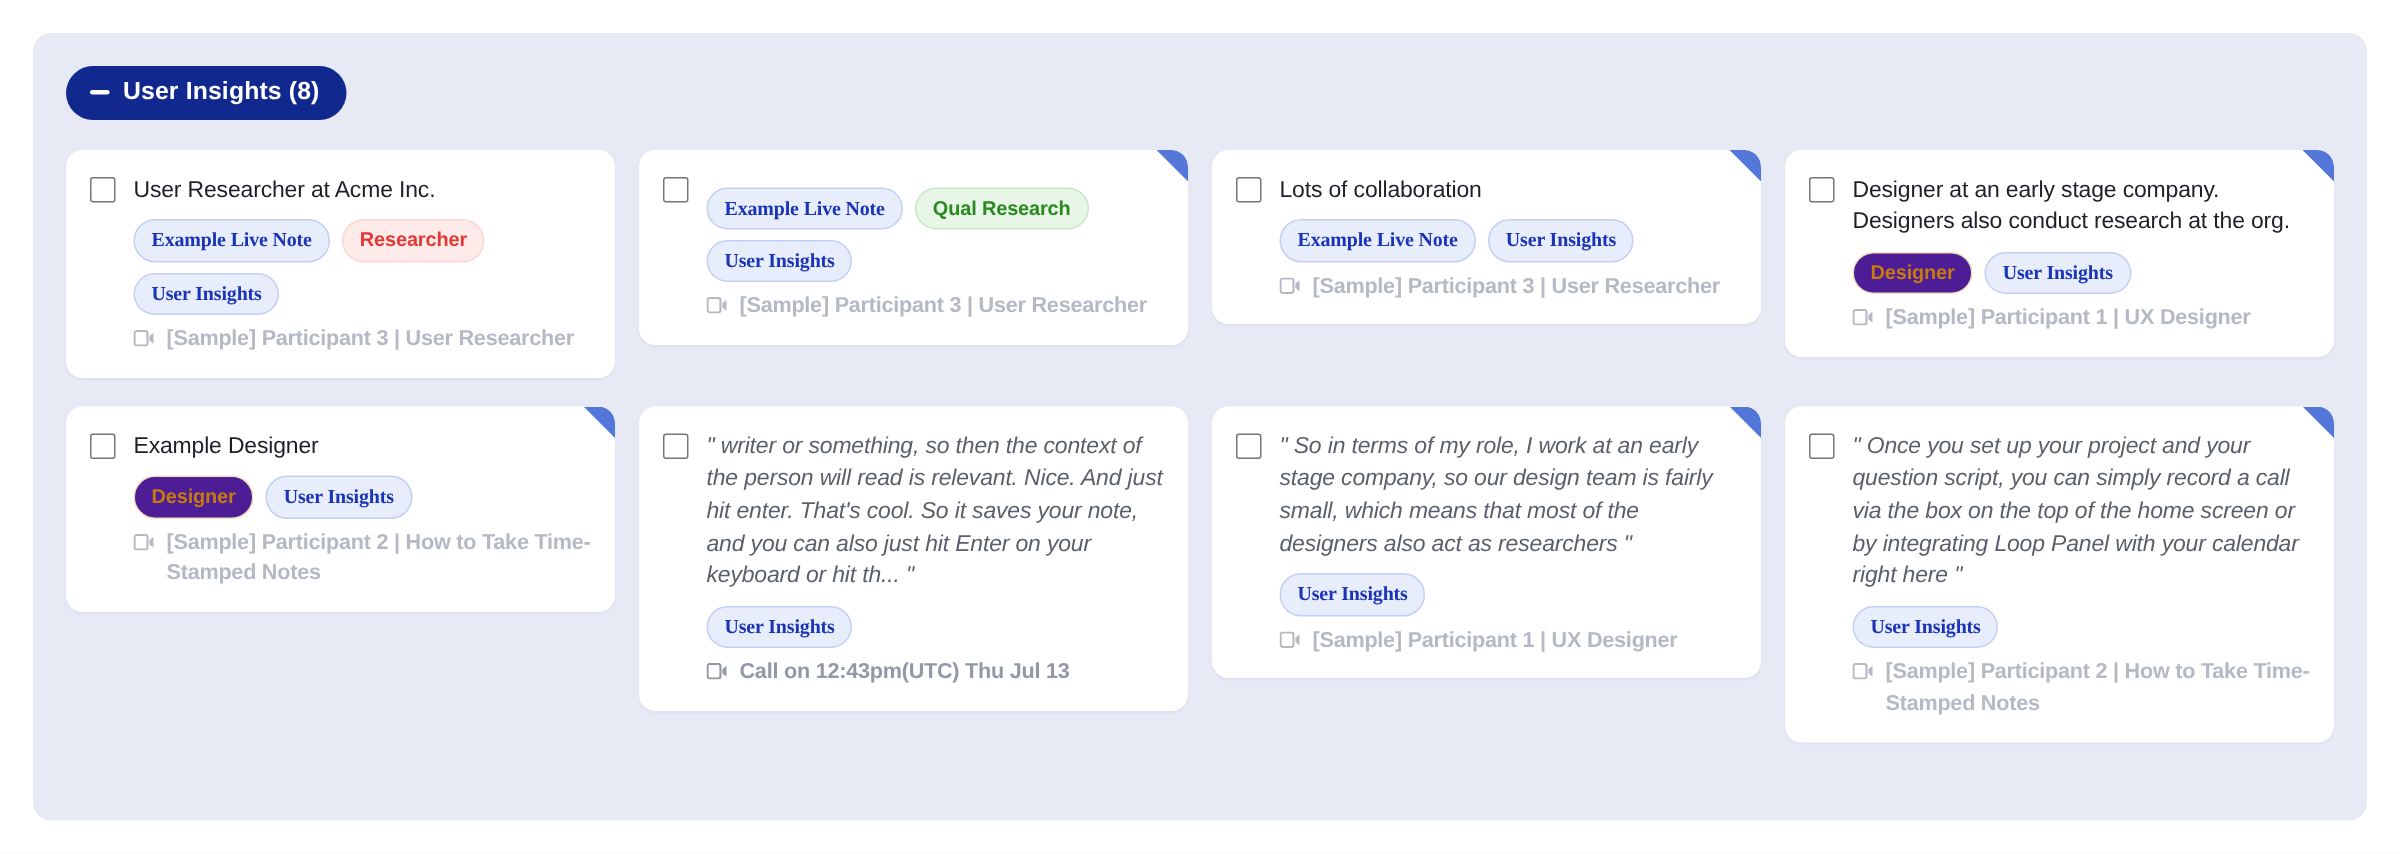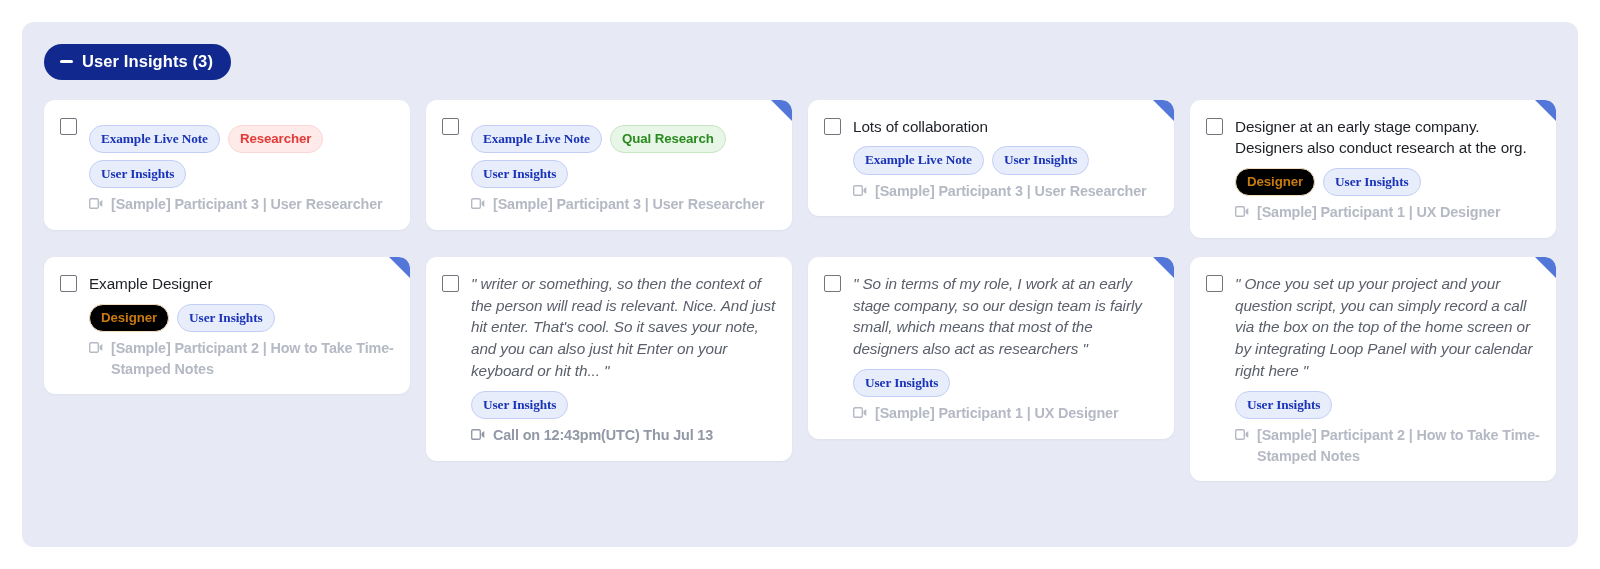--- a/index.html
+++ b/index.html
@@ -123,21 +123,21 @@
     padding: 6px 11px 7px 11px;
     border-radius: 999px;
     border: 1px solid transparent;
     white-space: nowrap;
     cursor: pointer;
     letter-spacing: -.1px;
   }
   .tag.blue   { background:#e8edfb; color:#1a34b8; border-color:#c3cef4;font-family:Liberation Serif, serif; }
   .tag.red    { background:#fdeae9; color:#e23b37; border-color:#fbd6d4; }
   .tag.green  { background:#e7f6e6; color:#2a8a1f; border-color:#c6e7c2; }
-  .tag.orange { background:#000000; color:#c77a10; border-color:#f2ddbd; }
+  .tag.orange { background:#4c1d95; color:#c77a10; border-color:#f2ddbd; }
 
   .meta {
     margin-top: 6px;
     display: flex;
     gap: 8px;
     align-items: flex-start;
     font-size: 14.4px;
     font-weight: bold;
     color: #b5b9c4;
     line-height: 1.44;
@@ -153,27 +153,28 @@
 </style>
 </head>
 <body>
 
 <div id="screen">
   <div class="outer-frame">
     <div class="panel">
 
       <div class="section-header">
         <span class="minus-icon"></span>
-        <span>User Insights (3)</span>
+        <span>User Insights (8)</span>
       </div>
 
       <div class="grid">
           <div class="card">
             <span class="checkbox"></span>
             <div class="body">
+              <div class="card-title">User Researcher at Acme Inc.</div>
               <div class="tags">
                 <span class="tag blue">Example Live Note</span>
                 <span class="tag red">Researcher</span>
                 <span class="tag blue">User Insights</span>
               </div>
               <div class="meta">
                 <svg class="vid-icon" width="14" height="11" viewBox="0 0 14 11" fill="none" aria-hidden="true">
                   <rect x="0.7" y="0.7" width="8.6" height="9.6" rx="1.4" stroke="currentColor" stroke-width="1.4"></rect>
                   <path d="M10.6 4.1 L13.3 1.9 V9.1 L10.6 6.9 Z" fill="currentColor"></path>
                 </svg>

